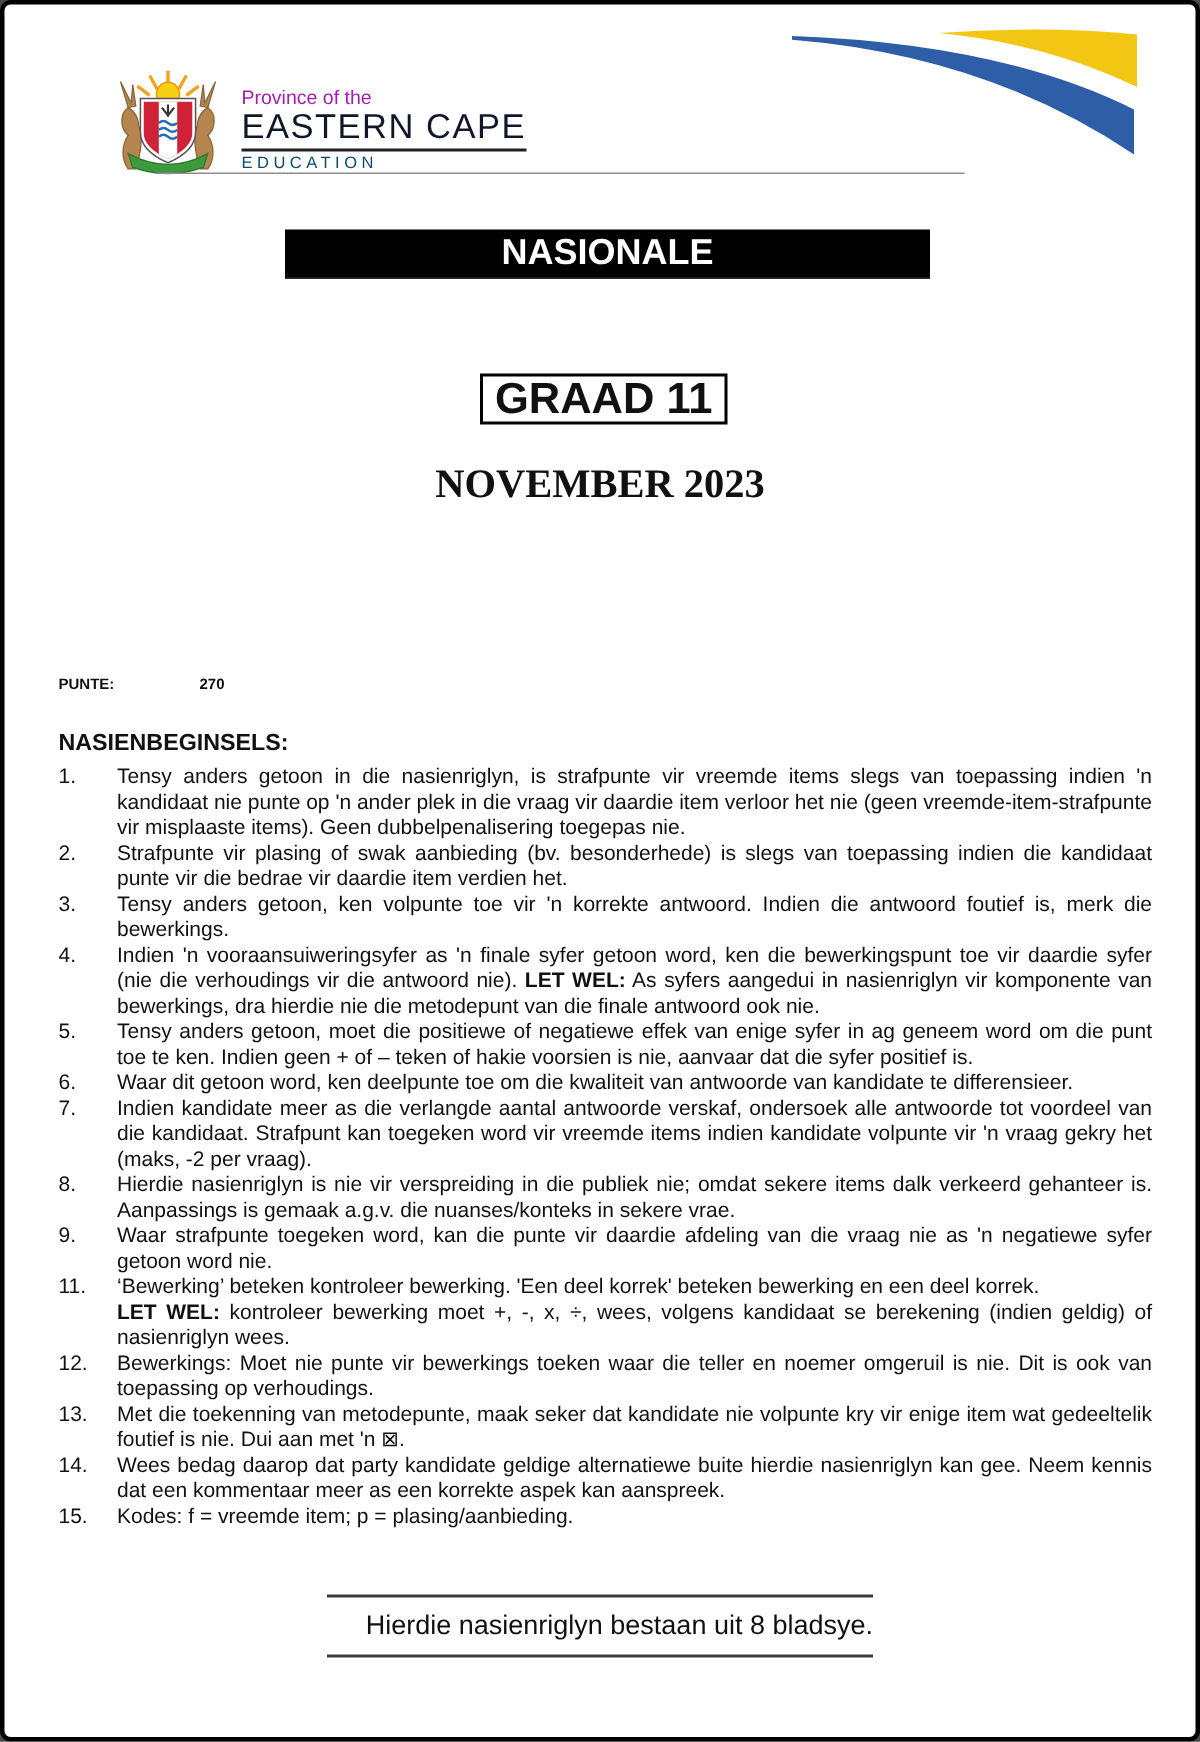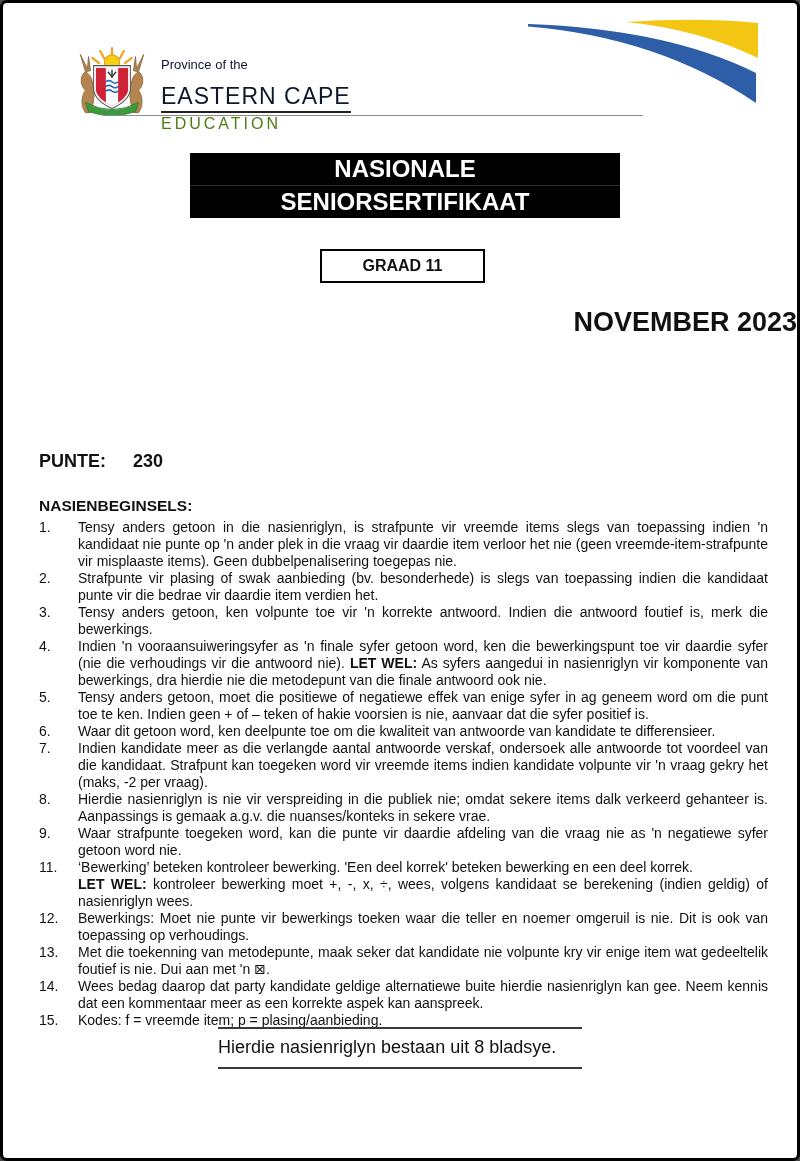--- a/index.html
+++ b/index.html
@@ -1,49 +1,49 @@
 <!DOCTYPE html>
 <html><head>
 <meta charset="utf-8">
 <style>
   html,body{margin:0;padding:0;background:#4a4a4a;font-family:"Liberation Sans","DejaVu Sans",sans-serif;}
   #page{position:relative;width:800px;height:1161px;background:#ffffff;border:3px solid #000;
         border-radius:7px;box-sizing:border-box;overflow:hidden;color:#111;}
   
   .emblem{position:absolute;left:62px;top:42px;width:94px;height:76px;}
   .logo-text{position:absolute;left:158px;top:55px;line-height:1;}
-  .logo-l1{font-size:13px;color:#0f172a;margin-bottom:14px;}
+  .logo-l1{font-size:13px;color:#a21caf;margin-bottom:2px;}
   .logo-l2{font-size:23px;color:#0f172a;letter-spacing:1px;display:inline-block;border-bottom:2px solid #222;padding-bottom:3px;}
-  .logo-l3{font-size:16px;color:#4d7c0f;letter-spacing:3px;margin-top:3px;}
+  .logo-l3{font-size:11px;color:#0c4a6e;letter-spacing:3px;margin-top:3px;}
   .header-rule{position:absolute;left:100px;top:112px;width:540px;height:1px;background:#8d8d8d;}
   .swoosh{position:absolute;left:515px;top:6px;width:255px;height:114px;}
   
   .banner{position:absolute;left:187px;top:150px;width:430px;background:#000;color:#fff;
           text-align:center;font-weight:bold;font-size:24px;}
   .banner .bline{line-height:30px;padding:1px 12px;}
   .banner .seam{height:1px;background:#2e2e2e;}
   .grade-box{position:absolute;left:317px;top:246px;width:161px;height:30px;border:2px solid #000;
-             font-size:16px;font-weight:bold;text-align:center;line-height:30px;}
-  .date{position:absolute;left:0;right:0;top:304px;text-align:right;font-size:27px;font-weight:bold;}
+             font-size:29px;font-weight:bold;text-align:center;line-height:30px;}
+  .date{position:absolute;left:0;right:0;top:304px;text-align:center;font-size:27px;font-weight:bold;font-family:Liberation Serif, serif;}
   .subject-box{position:absolute;left:32px;top:369px;width:728px;border:2px solid #000;
                text-align:center;font-size:26px;font-weight:bold;padding:4px 0 6px;}
   .subject-box div{line-height:31px;}
   
   .content{position:absolute;left:36px;top:448px;width:729px;}
-  .marks{display:flex;font-weight:bold;font-size:18px;}
+  .marks{display:flex;font-weight:bold;font-size:10px;}
   .marks .mlabel{width:94px;}
   .pheading{font-weight:bold;font-size:15.5px;margin-top:25px;margin-bottom:4px;}
   .pitem{display:flex;}
   .pnum{width:39px;flex:none;font-size:14px;line-height:17px;}
   .ptext{flex:1;font-size:14px;line-height:17px;text-align:justify;}
   .b{font-weight:bold;}
   
-  .footer-box{position:absolute;top:1024px;left:50%;transform:translateX(-50%);width:364px;
+  .footer-box{position:absolute;top:1060px;left:50%;transform:translateX(-50%);width:364px;
               border-top:2px solid #3a3a3a;border-bottom:2px solid #3a3a3a;
-              text-align:left;font-size:18px;padding:8px 0 9px;}
+              text-align:right;font-size:18px;padding:8px 0 9px;}
 </style>
 </head>
 <body>
 
 <div id="page">
 
   <svg class="emblem" viewBox="0 0 92 74" aria-hidden="true">
 
     <g stroke="#f2a31b" stroke-width="2.2">
       <line x1="46" y1="13" x2="46" y2="2"></line>
@@ -94,32 +94,31 @@
   <div class="header-rule"></div>
 
   <svg class="swoosh" viewBox="0 0 255 114" aria-hidden="true">
     <path d="M108 13 Q180 8 240 14 L240 49 Q180 20 108 13 Z" fill="#f3c613"></path>
     <path d="M10 15 Q150 20 238 64 L238 94 Q140 28 10 17.5 Z" fill="#2e5ea8"></path>
   </svg>
 
   <div class="banner">
     <div class="bline">NASIONALE</div>
     <div class="seam"></div>
-    <div class="bline">SENIORSERTIFIKAAT</div>
   </div>
 
   <div class="grade-box">GRAAD 11</div>
 
   <div class="date">NOVEMBER 2023</div>
 
 
   <div class="content">
     <div class="marks">
       <div class="mlabel">PUNTE:</div>
-      <div class="mvalue">230</div>
+      <div class="mvalue">270</div>
     </div>
     <div class="pheading">NASIENBEGINSELS:</div>
     <div id="plist">
         <div class="pitem">
           <div class="pnum">1.</div>
           <div class="ptext"><span>Tensy anders getoon in die nasienriglyn, is strafpunte vir vreemde items slegs van toepassing indien 'n kandidaat nie punte op 'n ander plek in die vraag vir daardie item verloor het nie (geen vreemde-item-strafpunte vir misplaaste items). Geen dubbelpenalisering toegepas nie.</span></div>
         </div>
         <div class="pitem">
           <div class="pnum">2.</div>
           <div class="ptext"><span>Strafpunte vir plasing of swak aanbieding (bv. besonderhede) is slegs van toepassing indien die kandidaat punte vir die bedrae vir daardie item verdien het.</span></div>

